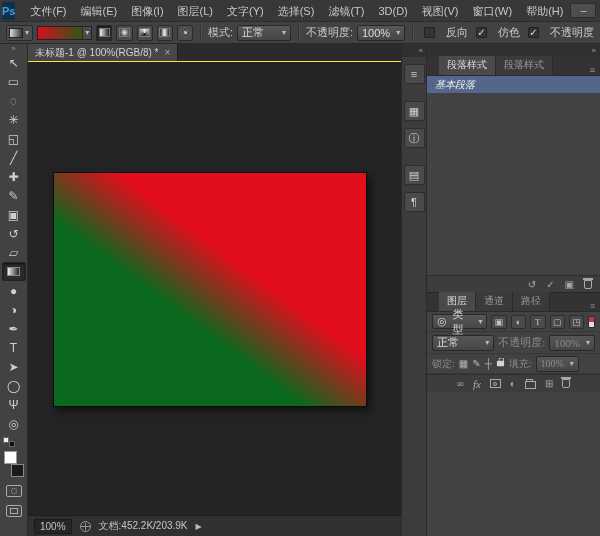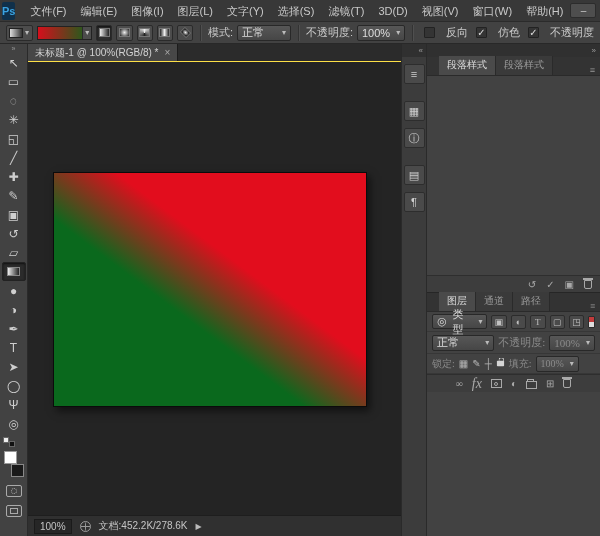--- a/index.html
+++ b/index.html
@@ -111,21 +111,21 @@
   .layer-lock { margin-left:auto; margin-right:10px; }
   .i-lock { width:9px; height:7px; background:#d5d5d5; position:relative; display:inline-block; border-radius:1px; }
   .i-lock:before { content:""; position:absolute; left:1.5px; top:-4px; width:5px; height:4px; border:1.5px solid #d5d5d5; border-bottom:none; border-radius:3px 3px 0 0; }
   .layers-footer { height:18px; border-top:1px solid #2e2e2e; background:#3d3d3d; display:flex; align-items:center; justify-content:center; gap:9px; color:#a9a9a9; font-size:10px; }
   .i-trash { width:8px; height:9px; border:1px solid #a9a9a9; border-radius:0 0 2px 2px; position:relative; display:inline-block; }
   .i-trash:before { content:""; position:absolute; left:-2px; top:-3px; width:10px; height:2px; background:#a9a9a9; }
   .i-mask { width:11px; height:9px; border:1px solid #a9a9a9; display:inline-flex; align-items:center; justify-content:center; }
   .i-mask i { width:4px; height:4px; border:1px solid #a9a9a9; border-radius:50%; }
   .i-folder { width:11px; height:8px; border:1px solid #a9a9a9; position:relative; display:inline-block; margin-top:2px; }
   .i-folder:before { content:""; position:absolute; left:0; top:-3px; width:5px; height:2px; border:1px solid #a9a9a9; border-bottom:none; }
-  .fx-label { font-size:14px; font-style:italic; }
+  .fx-label { font-size:11px; font-style:italic; }
 </style>
 </head>
 <body>
 
 <div class="window">
 
   <div class="titlebar">
     <div class="ps-logo">Ps</div>
     <span class="menu-item">文件(F)</span>
     <span class="menu-item">编辑(E)</span>
@@ -280,21 +280,21 @@
           <span>未标题-1 @ 100%(RGB/8) *</span>
           <span class="tab-close">×</span>
         </div>
       </div>
       <div class="pasteboard">
         <div class="canvas"></div>
       </div>
       <div class="statusbar">
         <span class="zoom-field">100%</span>
         <span class="i-globe"></span>
-        <span>文档:452.2K/278.6K</span>
+        <span>文档:452.2K/203.9K</span>
         <span class="status-arrow">▶</span>
       </div>
     </div>
 
     <div class="dockstrip">
       <div class="dock-head">«</div>
       <div class="dock-icon">
           <span>≡</span>
         </div>
       <div class="dock-gap"></div>
@@ -315,20 +315,23 @@
 
     <div class="panels">
       <div class="panel-head">»</div>
 
       <div class="ptabs">
         <span class="ptab active">段落样式</span>
         <span class="ptab">段落样式</span>
         <span class="ptab-menu">≡</span>
       </div>
       <div class="pstyles-body">
+        <div class="style-row">
+          <span>基本段落</span>
+        </div>
         <div class="pstyles-empty"></div>
         <div class="panel-footer">
           <span>↺</span>
           <span>✓</span>
           <span>▣</span>
           <span class="i-trash"></span>
         </div>
       </div>
 
       <div class="layers-group">

